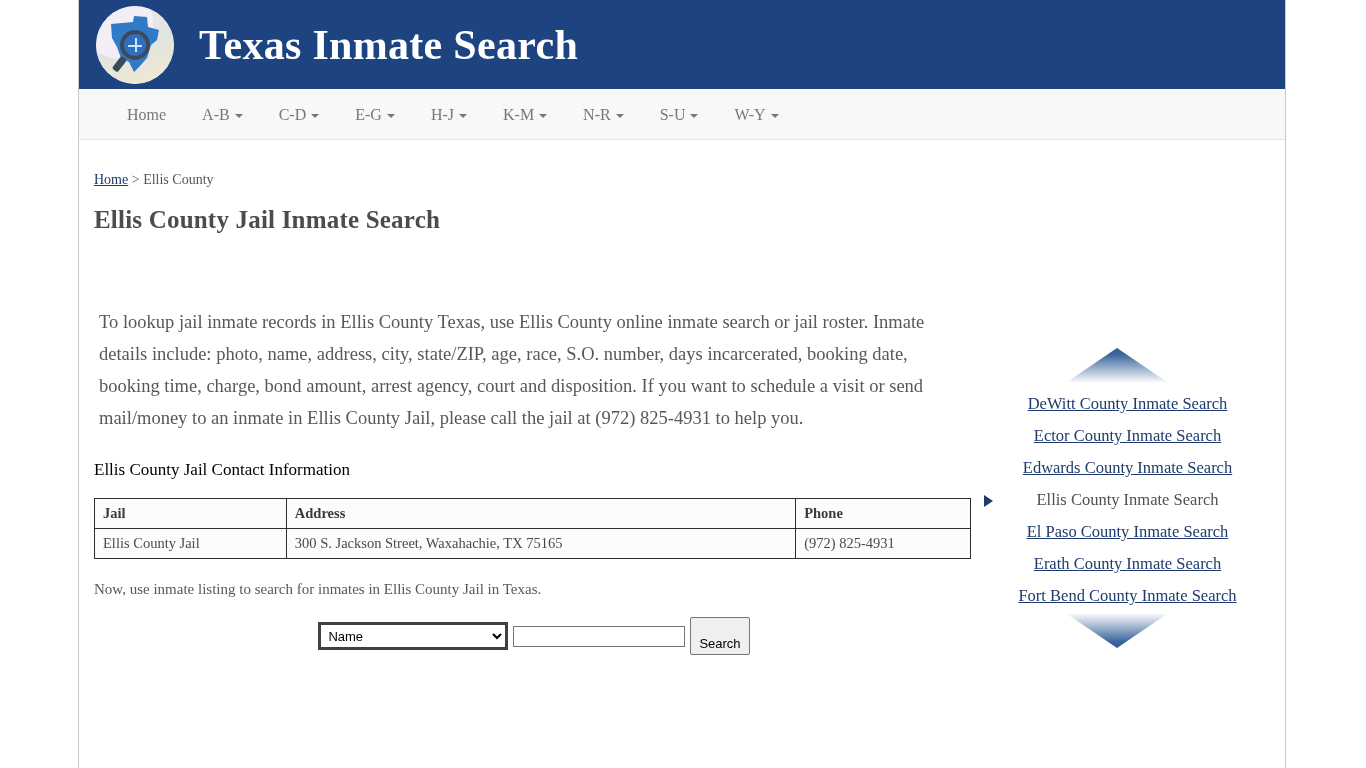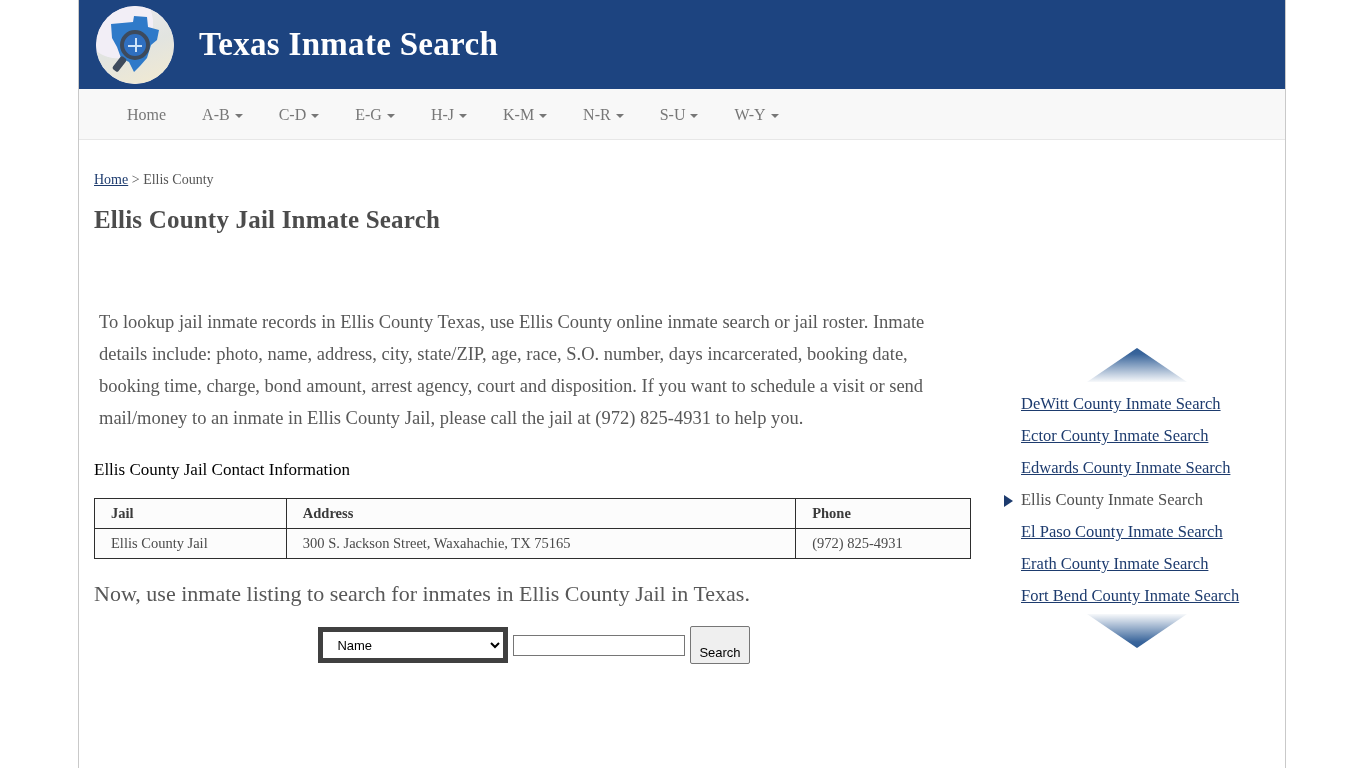--- a/index.html
+++ b/index.html
@@ -102,21 +102,21 @@
     width: 7px;
     height: 16px;
     background: #3d4a5c;
     transform: rotate(38deg);
     border-radius: 2px;
   }
 
   .masthead-title {
     margin-left: 25px;
     color: #ffffff;
-    font-size: 33px;
+    font-size: 42px;
     font-weight: bold;
     letter-spacing: 0.3px;
     font-family: "Liberation Serif", "DejaVu Serif", serif;
   }
 
   
   .navbar {
     height: 51px;
     background: #f8f8f8;
     border-bottom: 1px solid #e7e7e7;
@@ -192,53 +192,53 @@
   table.contact {
     margin-top: 18px;
     border-collapse: collapse;
     width: 877px;
     background: #fcfcfc;
   }
   table.contact th,
   table.contact td {
     border: 1px solid #2e2e2e;
     text-align: left;
-    padding: 5px 16px;
+    padding: 5px 8px;
     font-size: 14.5px;
     color: #4a4a4a;
     height: 30px;
   }
   table.contact th { font-weight: bold; color: #3b3b3b; }
   .col-jail   { width: 192px; }
   .col-addr   { width: 510px; }
   .col-phone  { width: 175px; }
 
   p.listing-note {
     margin: 22px 0 0 0;
-    font-size: 22px;
+    font-size: 15px;
     color: #585858;
   }
 
   
   .search-bar {
     margin-top: 19px;
     display: flex;
     justify-content: center;
     align-items: center;
     gap: 5px;
   }
   .search-bar select {
     width: 190px;
-    height: 36px;
+    height: 28px;
     font-size: 13px;
     font-family: "Liberation Sans", sans-serif;
-    border: 5px solid #404040;
+    border: 3px solid #404040;
     background: #ffffff;
     color: #000000;
-    padding: 1px 10px;
+    padding: 1px 3px;
   }
   .search-bar input[type=text] {
     width: 172px;
     height: 21px;
     font-size: 13px;
     font-family: "Liberation Sans", sans-serif;
     border: 1px solid #767676;
     background: #ffffff;
     padding: 1px 3px;
   }
@@ -250,23 +250,24 @@
     background: #efefef;
     color: #000000;
     padding: 18px 8px;
     cursor: pointer;
     border-radius: 2px;
   }
 
   
   .sidebar {
     position: absolute;
-    left: 920px;
+    left: 900px;
     top: 208px;
     width: 275px;
+    text-align: center;
   }
   .tri-up {
     width: 0; height: 0; margin: 0 auto;
     border-left: 50px solid transparent;
     border-right: 50px solid transparent;
     border-bottom: 34px solid #2f5d96;
     position: relative;
   }
   .tri-up-mask {
     position: absolute;

